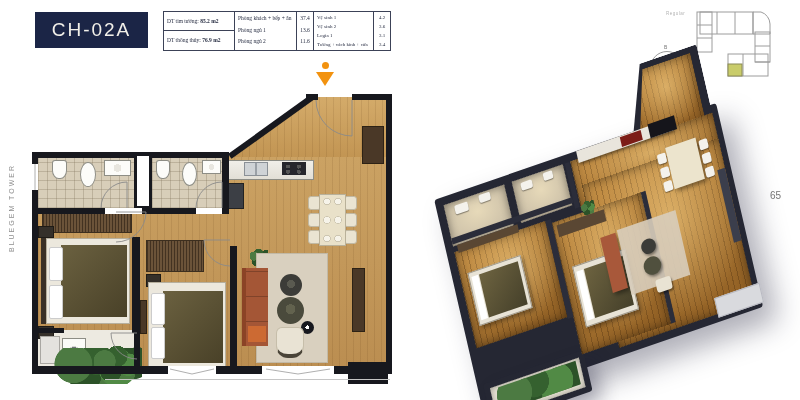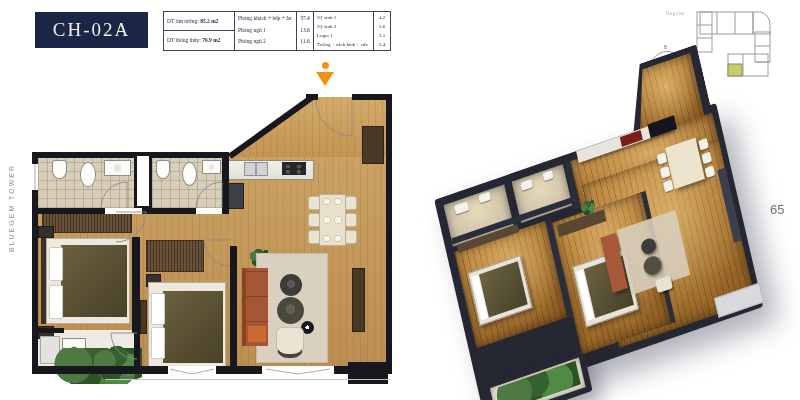--- a/index.html
+++ b/index.html
@@ -2,35 +2,35 @@
 <html><head>
 <meta charset="utf-8">
 <style>
   html,body{margin:0;padding:0}
   body{width:800px;height:400px;position:relative;background:#fff;overflow:hidden;
        font-family:"Liberation Sans",sans-serif;color:#222}
   .abs{position:absolute}
   
   #title-box{left:35px;top:12px;width:113px;height:36px;background:#1b2546;
              display:flex;align-items:center;justify-content:center}
-  #title-box span{color:#f2f0e9;font-family:Liberation Serif, serif;font-size:19px;letter-spacing:2px}
+  #title-box span{color:#f2f0e9;font-family:Liberation Sans, sans-serif;font-size:19px;letter-spacing:2px}
   #info-table{left:163px;top:11px;width:226px;height:38px;border:1px solid #3c4257;
               display:flex;font-family:"Liberation Serif",serif;color:#252b40;background:#fff}
   .tcol{height:100%;box-sizing:border-box;overflow:hidden}
   .bl{border-left:1px solid #3c4257}
   .arow{height:18px;line-height:18px;font-size:5.5px;padding-left:3px;white-space:nowrap;overflow:hidden}
   .arow b{font-size:5.5px}
   .l3{font-size:5.5px;line-height:11.5px;white-space:nowrap;overflow:hidden}
   .l4{font-size:5px;line-height:9px;white-space:nowrap;overflow:hidden}
   .pl{padding-left:3px;padding-top:1px}
   .num{text-align:center}
   
   #tower-label{left:8px;top:252px;transform:rotate(-90deg);transform-origin:left top;
                white-space:nowrap;font-size:7px;letter-spacing:2px;color:#8f8f8f}
-  #page-number{left:770px;top:202px;font-size:13px;color:#777}
+  #page-number{left:770px;top:190px;font-size:10px;color:#777}
   #keyplan-caption{left:666px;top:11px;font-size:4.5px;color:#b3b3b3;letter-spacing:.5px}
   #north-label{left:664px;top:44px;font-size:5px;color:#777}
   #north-circle{left:650px;top:51px;width:32px;height:32px;border:1px solid #9a9a9a;border-radius:50%}
   
   .wall{position:absolute;background:#17181e}
   .white{position:absolute;background:#fff}
   .wood{position:absolute;background:
      repeating-linear-gradient(90deg,rgba(92,56,18,.12) 0 1px,transparent 1px 7px),
      linear-gradient(180deg,#cba263,#bb8e51)}
   .woodb{position:absolute;background:

